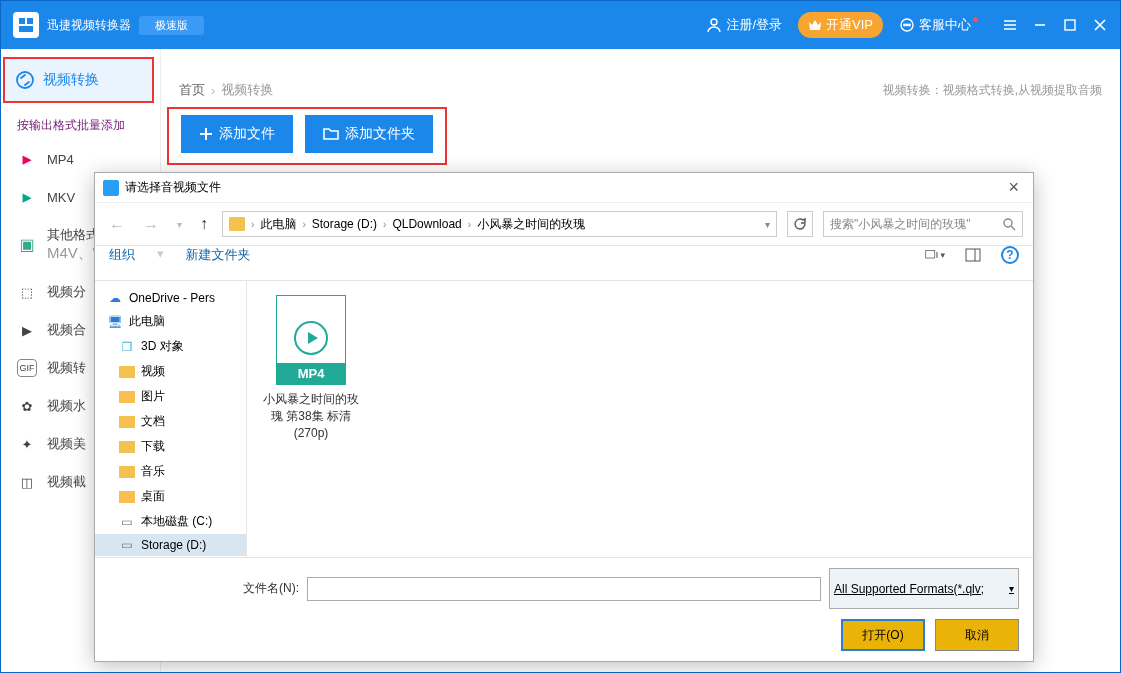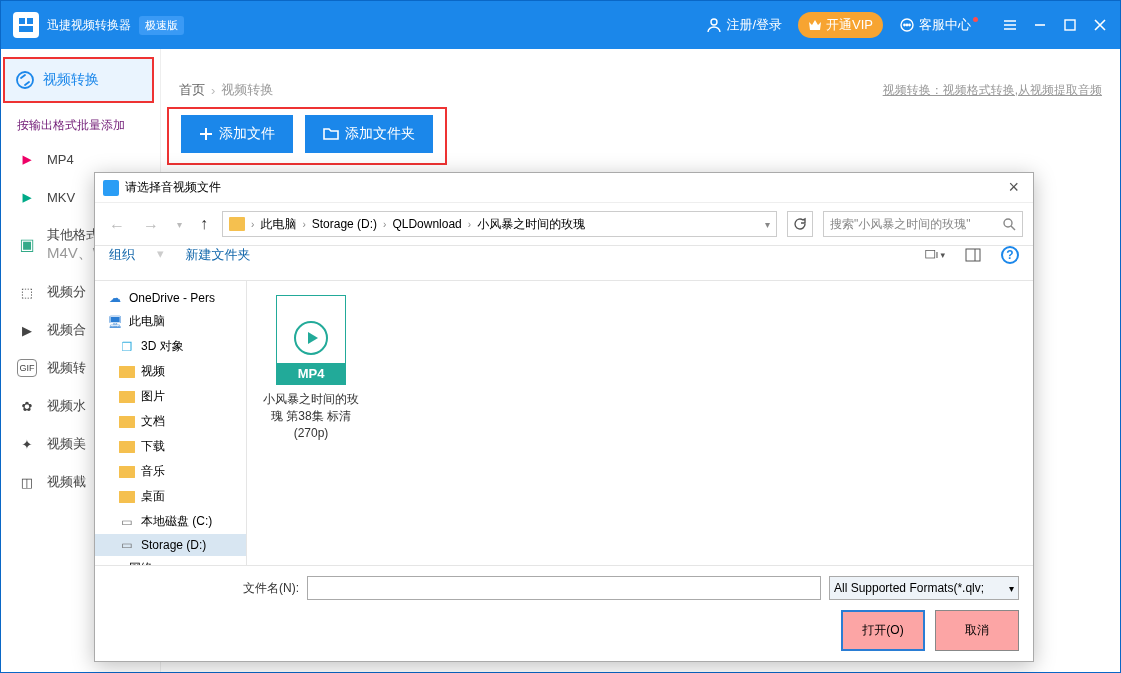--- a/index.html
+++ b/index.html
@@ -3,21 +3,21 @@
 <meta charset="utf-8">
 <style>
 * { margin:0; padding:0; box-sizing:border-box; font-family:"Microsoft YaHei","Segoe UI",Arial,sans-serif; }
 body { width:1121px; height:673px; background:#1a7ad9; overflow:hidden; position:relative; font-size:13px; }
 
 
 .app { position:absolute; inset:0; background:#fff; border:1px solid #0a67c6; }
 .titlebar { height:48px; background:#1b87ea; display:flex; align-items:center; color:#fff; padding:0 12px; }
 .logo-sq { width:26px; height:26px; background:#fff; border-radius:4px; margin-right:8px; display:flex; align-items:center; justify-content:center; color:#1b87ea; font-weight:bold; }
 .app-title { font-size:12px; font-weight:500; }
-.tag { margin-left:8px; font-size:11px; background:#3a9af5; padding:2px 6px; border-radius:3px; }
+.tag { margin-left:8px; font-size:11px; background:#3a9af5; padding:2px 16px; border-radius:3px; }
 .tb-right { margin-left:auto; display:flex; align-items:center; gap:16px;justify-content:space-between; }
 .tb-link { display:flex; align-items:center; gap:4px; cursor:pointer; font-size:13px; }
 .vip-btn { background:#f7a431; border-radius:14px; padding:4px 10px; display:flex; align-items:center; gap:4px; color:#fff; cursor:pointer; }
 .win-ctrls { display:flex; gap:14px; margin-left:6px; }
 .win-ctrl { width:16px; height:16px; display:flex; align-items:center; justify-content:center; cursor:pointer; }
 .dot { width:5px; height:5px; background:#ff4d4d; border-radius:50%; position:relative; top:-6px; left:-2px; }
 
 
 .body { display:flex; height:calc(100% - 48px); }
 .sidebar { width:160px; background:#fff; border-right:1px solid #eee; }
@@ -26,21 +26,21 @@
 .sb-item { display:flex; align-items:center; gap:10px; padding:10px 16px; font-size:13px; color:#444; cursor:pointer; }
 .sb-item .ic { width:20px; height:18px; display:flex; align-items:center; justify-content:center; }
 .ic-mp4 { color:#e06; font-weight:bold; font-size:11px; }
 .ic-mkv { color:#0a8; font-weight:bold; font-size:11px; }
 .ic-oth { color:#3a8; font-size:16px; }
 
 .main { flex:1; position:relative; background:#fff; }
 .crumb-row { display:flex; align-items:center; padding:32px 18px 8px; font-size:13px; }
 .crumb-row .sep { color:#bbb; margin:0 6px; }
 .crumb-row a { color:#666; text-decoration:none; }
-.crumb-row .sub { color:#999; margin-left:auto; font-size:12px;text-decoration:underline; }
+.crumb-row .sub { color:#999; margin-left:auto; font-size:12px; }
 .btn-row { padding:6px 12px 10px; display:flex; gap:12px; border:2px solid #e33; width:fit-content; margin:0 6px; }
 .btn-blue { background:#1b87ea; color:#fff; padding:10px 18px; display:flex; align-items:center; gap:6px; cursor:pointer; border:none; font-size:14px; }
 
 
 .dialog { position:absolute; left:94px; top:172px; width:940px; height:490px; background:#fff; border:1px solid #aaa; box-shadow:0 4px 20px rgba(0,0,0,.25); display:flex; flex-direction:column; }
 .dlg-title { height:30px; display:flex; align-items:center; padding:0 8px; font-size:12px; border-bottom:1px solid #eee; }
 .dlg-title .sq { width:16px; height:16px; background:#2a9df5; border-radius:2px; margin-right:6px; }
 .dlg-title .x { margin-left:auto; font-size:18px; color:#555; cursor:pointer; padding:0 6px; }
 .dlg-nav { height:42px; display:flex; align-items:center; padding:0 10px; gap:10px; }
 .nav-arrow { color:#bbb; font-size:16px; padding:0 4px; cursor:pointer; }
@@ -74,23 +74,23 @@
 .file-thumb { width:70px; height:90px; border:1px solid #2a9; margin:0 auto 6px; display:flex; flex-direction:column; align-items:center; justify-content:flex-end; background:#fff; }
 .play-c { width:34px; height:34px; border:2px solid #2a9; border-radius:50%; display:flex; align-items:center; justify-content:center; margin:10px 0 8px; }
 .play-t { width:0; height:0; border-left:10px solid #2a9; border-top:6px solid transparent; border-bottom:6px solid transparent; margin-left:3px; }
 .mp4-bar { width:100%; background:#2a9; color:#fff; font-size:13px; font-weight:bold; padding:3px 0; }
 .file-name { font-size:12px; color:#333; line-height:1.4; }
 
 .dlg-footer { border-top:1px solid #e5e5e5; padding:10px 14px; }
 .fn-row { display:flex; align-items:center; gap:8px; margin-bottom:10px; }
 .fn-label { font-size:12px; color:#333; width:190px; text-align:right; }
 .fn-input { flex:1; height:24px; border:1px solid #aaa; padding:0 4px; font-size:12px; }
-.filter-sel { width:190px; height:24px; border:1px solid #aaa; background:#eef3f8; font-size:12px; padding:0 4px; display:flex; align-items:center; justify-content:space-between; cursor:pointer; }
+.filter-sel { width:190px; height:41px; border:1px solid #aaa; background:#eef3f8; font-size:12px; padding:0 4px; display:flex; align-items:center; justify-content:space-between; cursor:pointer;text-decoration:underline; }
 .btn-row2 { display:flex; justify-content:flex-end; gap:10px; }
-.dlg-btn { width:84px; height:41px; border:1px solid #888; background:#fca5a5; font-size:12px; cursor:pointer; }
+.dlg-btn { width:84px; height:32px; border:1px solid #888; background:#eab308; font-size:12px; cursor:pointer; }
 .dlg-btn.primary { border:2px solid #2a7dd4; }
 
 svg { display:block; }
 </style>
 </head>
 <body>
 
 <div class="app">
 
   <div class="titlebar">

